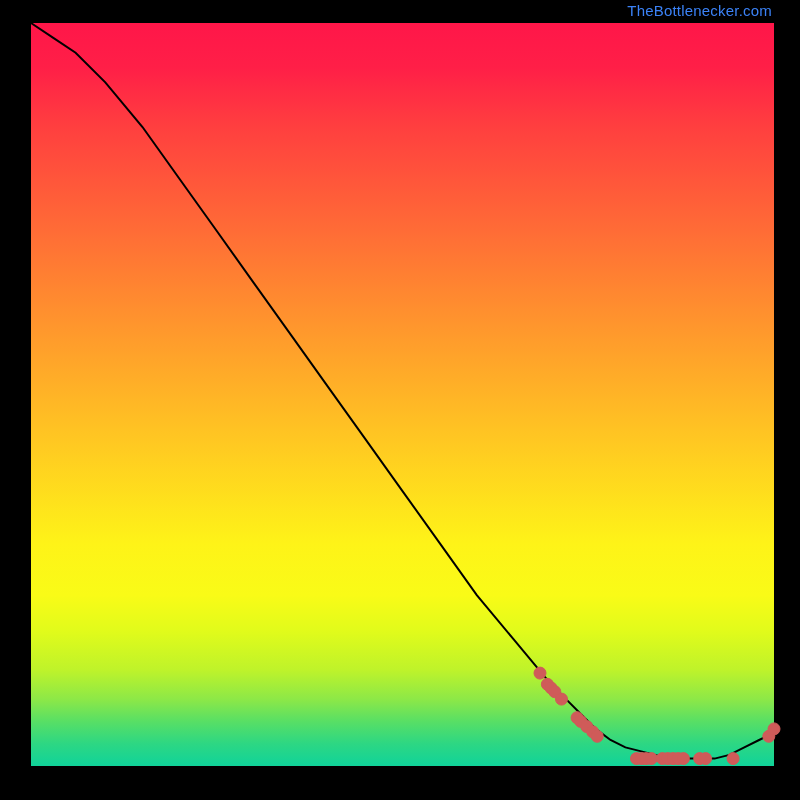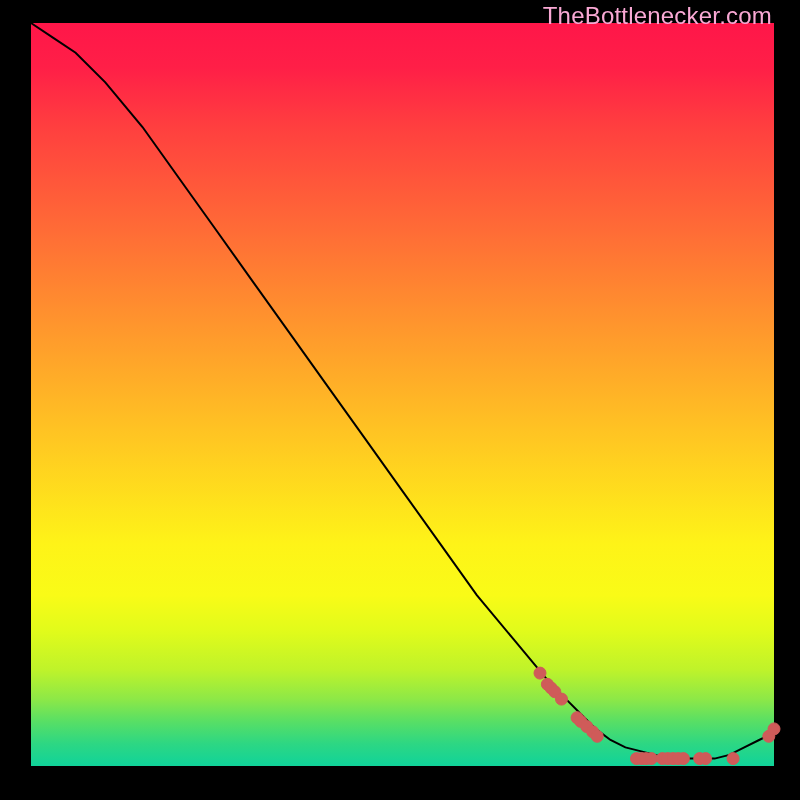--- a/index.html
+++ b/index.html
@@ -46,22 +46,22 @@
     top: 0;
     width: 743px;
     height: 743px;
     overflow: visible;
   }
   .credit {
     position: absolute;
     top: 2px;
     right: 28px;
     font-family: Arial, Helvetica, sans-serif;
-    font-size: 24px;
-    color: #f9a8d4;
+    font-size: 15px;
+    color: #3b82f6;
     letter-spacing: 0.2px;
   }
 </style>
 </head>
 <body>
 
 <div class="stage">
   <div class="plot-area">
     <svg class="curve" viewBox="0 0 743 743" preserveAspectRatio="none">
       <path fill="none" stroke="#000000" stroke-width="2" d="M0.0 0.0 L22.3 14.9 L44.6 29.7 L74.3 59.4 L111.5 104.0 L148.6 156.0 L185.8 208.0 L222.9 260.1 L260.1 312.1 L297.2 364.1 L334.4 416.1 L371.5 468.1 L408.7 520.1 L445.8 572.1 L482.9 616.7 L520.1 661.3 L535.0 676.1 L549.8 691.0 L564.7 705.9 L579.5 717.0 L594.4 724.4 L609.3 728.1 L624.1 731.9 L639.0 735.6 L653.8 735.6 L668.7 735.6 L683.6 735.6 L698.4 731.9 L713.3 724.4 L728.1 717.0 L735.6 713.3 L743.0 705.9" id="curve-path"></path>

